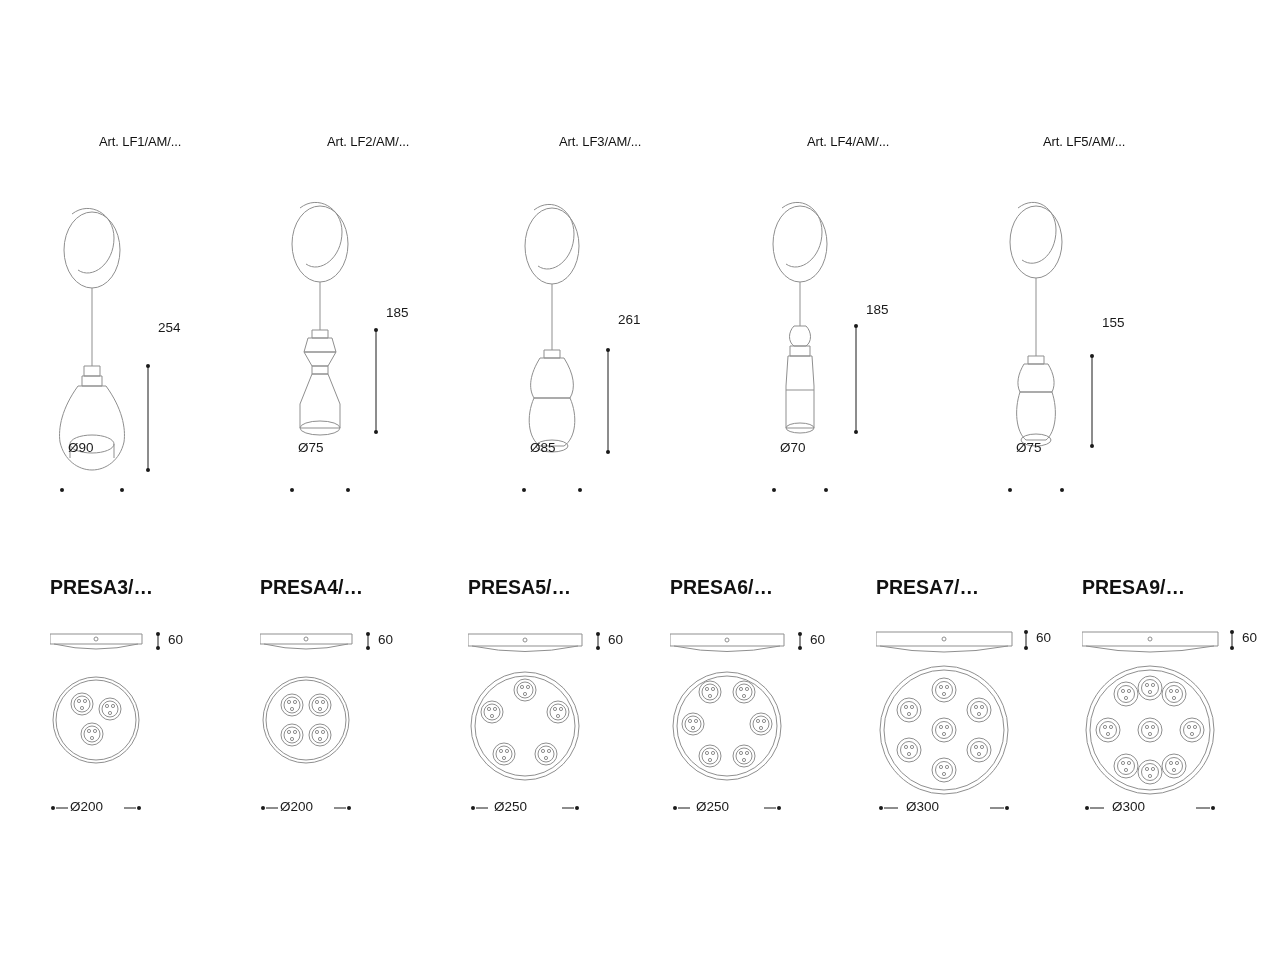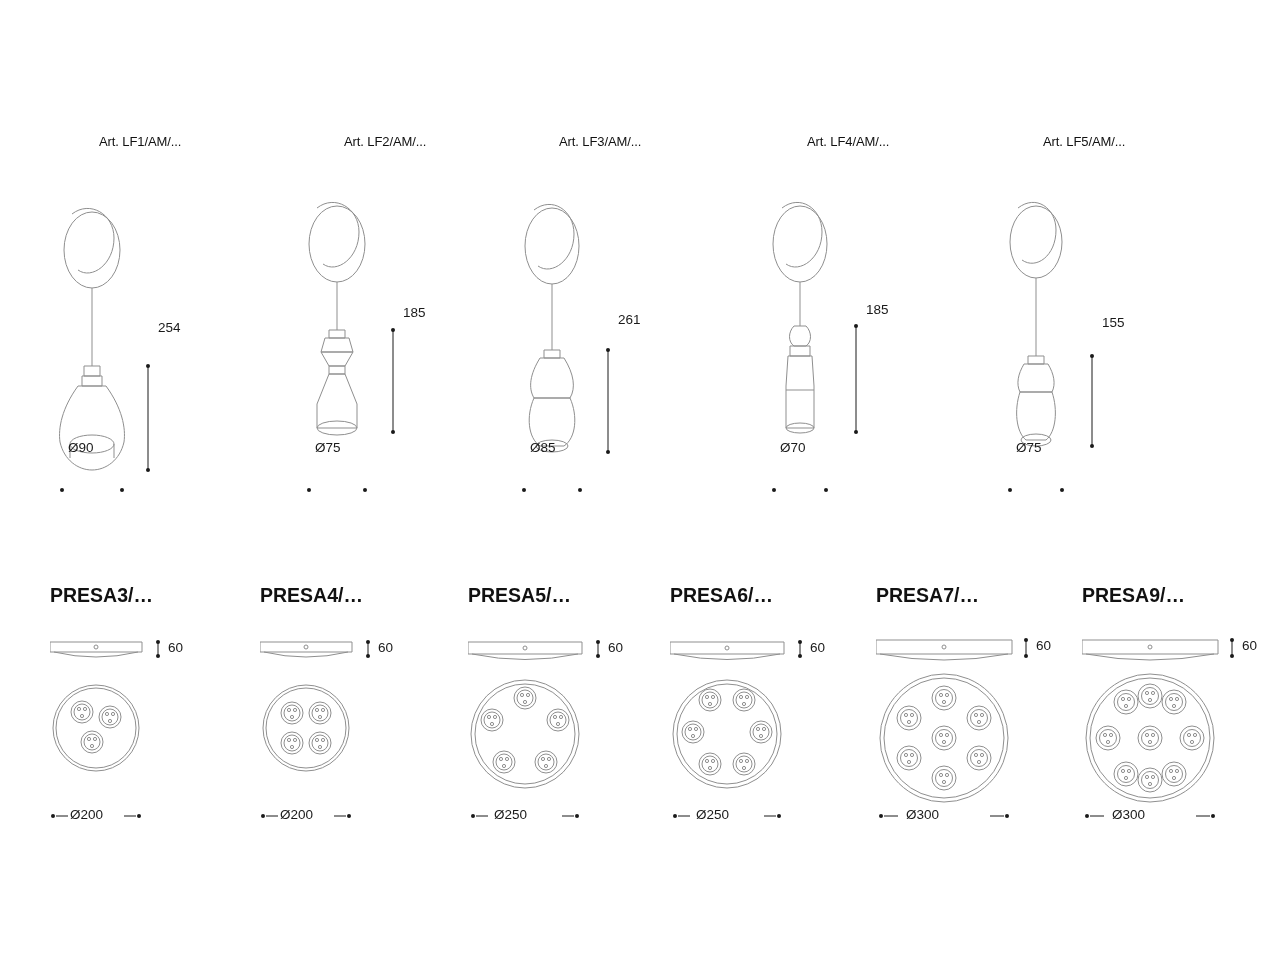--- a/index.html
+++ b/index.html
@@ -59,21 +59,21 @@
   
   .presa-row {
     position: absolute;
     top: 560px;
     left: 0;
     width: 1280px;
     height: 300px;
   }
   .presa-cell {
     position: absolute;
-    top: 8px;
+    top: 0;
     height: 300px;
   }
   .presa-title {
     position: absolute;
     top: 16px;
     left: 0;
     font-size: 19.5px;
     font-weight: bold;
     white-space: nowrap;
     color: #111;
@@ -127,21 +127,21 @@
             <path d="M10 330 L64 330" stroke="none"></path>
           </g>
           <circle cx="6" cy="330" r="2" fill="#1a1a1a"></circle>
           <circle cx="66" cy="330" r="2" fill="#1a1a1a"></circle>
         </svg>
         <span class="dim-label-txt" style="left:102px; top:160px">254</span>
         <span class="dim-label-txt" style="left:12px; top:280px">Ø90</span>
       </div>
     </div>
 
-    <div class="lamp-cell" style="left:301px">
+    <div class="lamp-cell" style="left:284px">
       <div class="lamp-title">Art. LF2/AM/...</div>
       <div class="lamp-art">
         <svg width="236" height="340" viewBox="0 0 236 340" xmlns="http://www.w3.org/2000/svg">
           <g fill="none" stroke="#8f8f8f" stroke-width="1">
             <ellipse cx="36" cy="84" rx="28" ry="38"></ellipse>
             <path d="M16 48 C 34 34, 58 48, 58 72 C 58 98, 36 114, 22 104"></path>
             <path d="M36 122 L36 170"></path>
             <path d="M28 170 h16 v8 h-16 z"></path>
 
             <path d="M24 178 L48 178 L52 192 L20 192 Z"></path>

